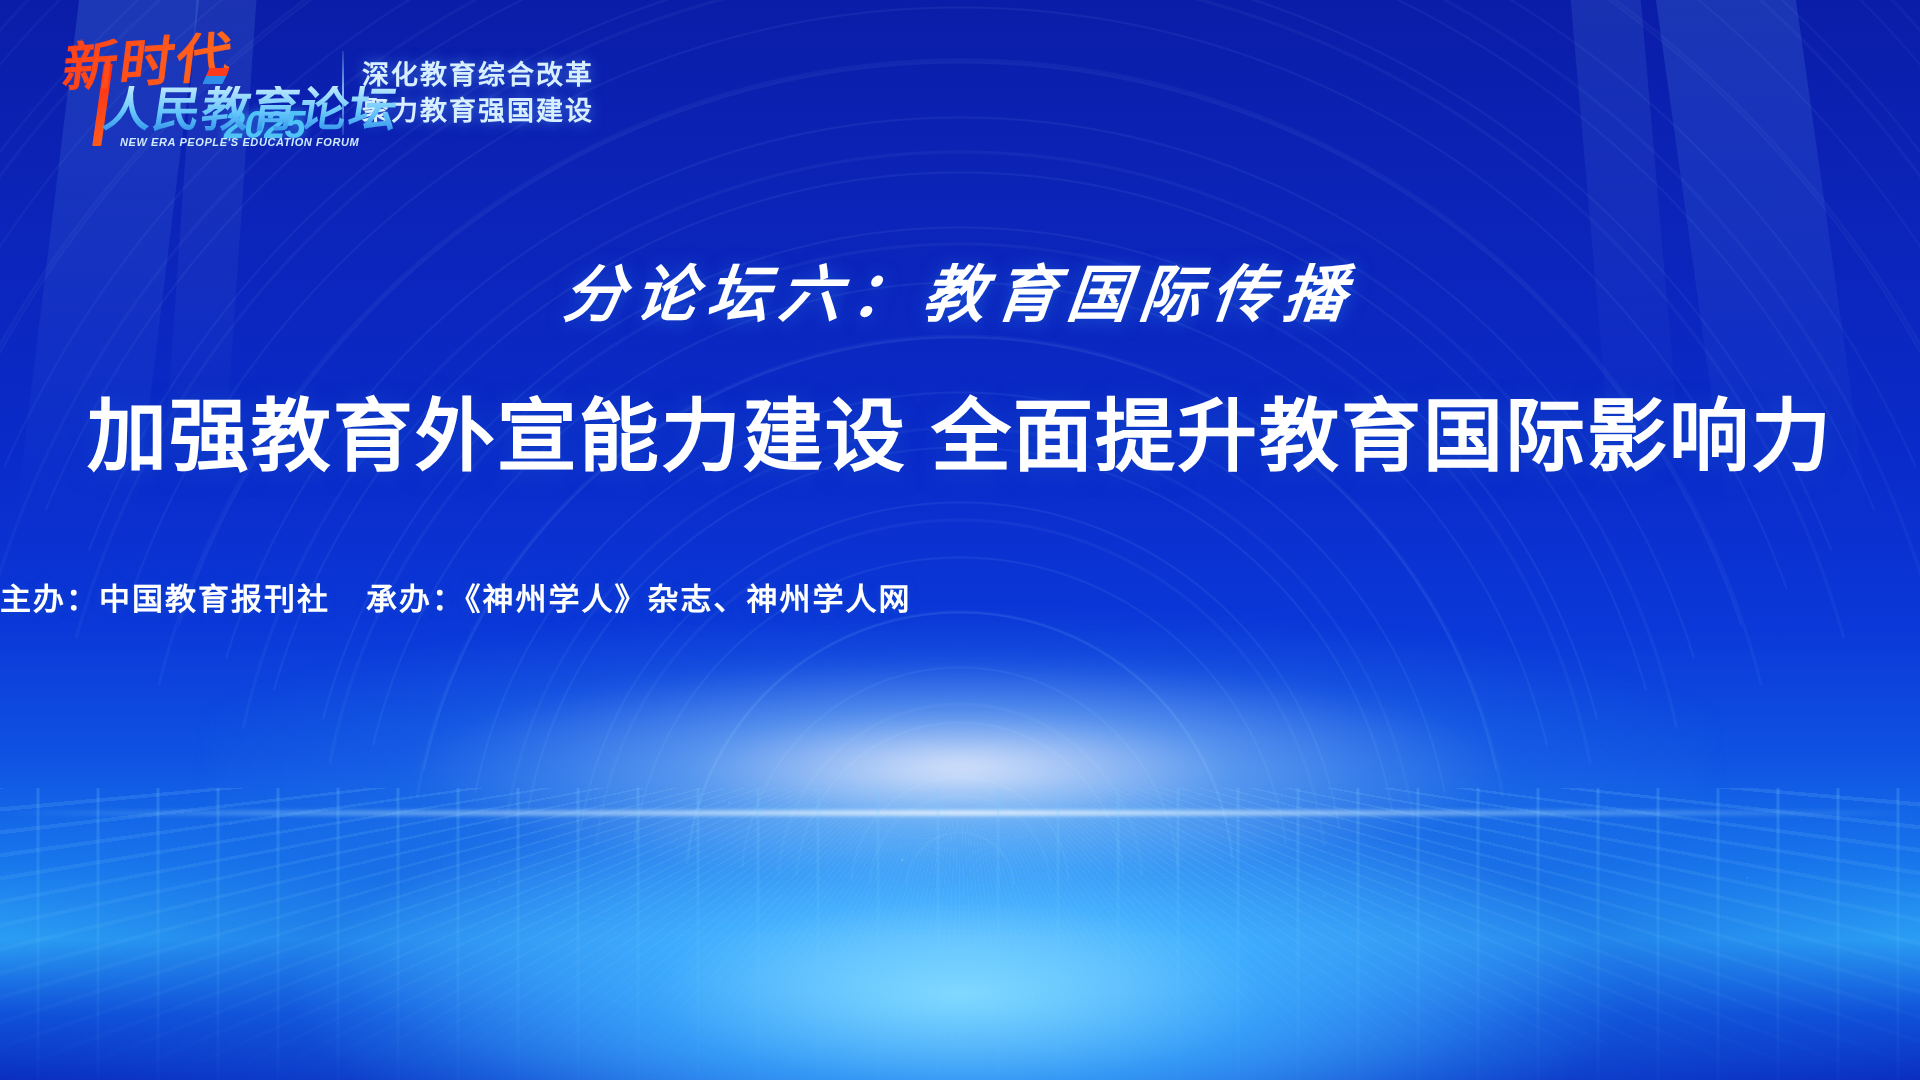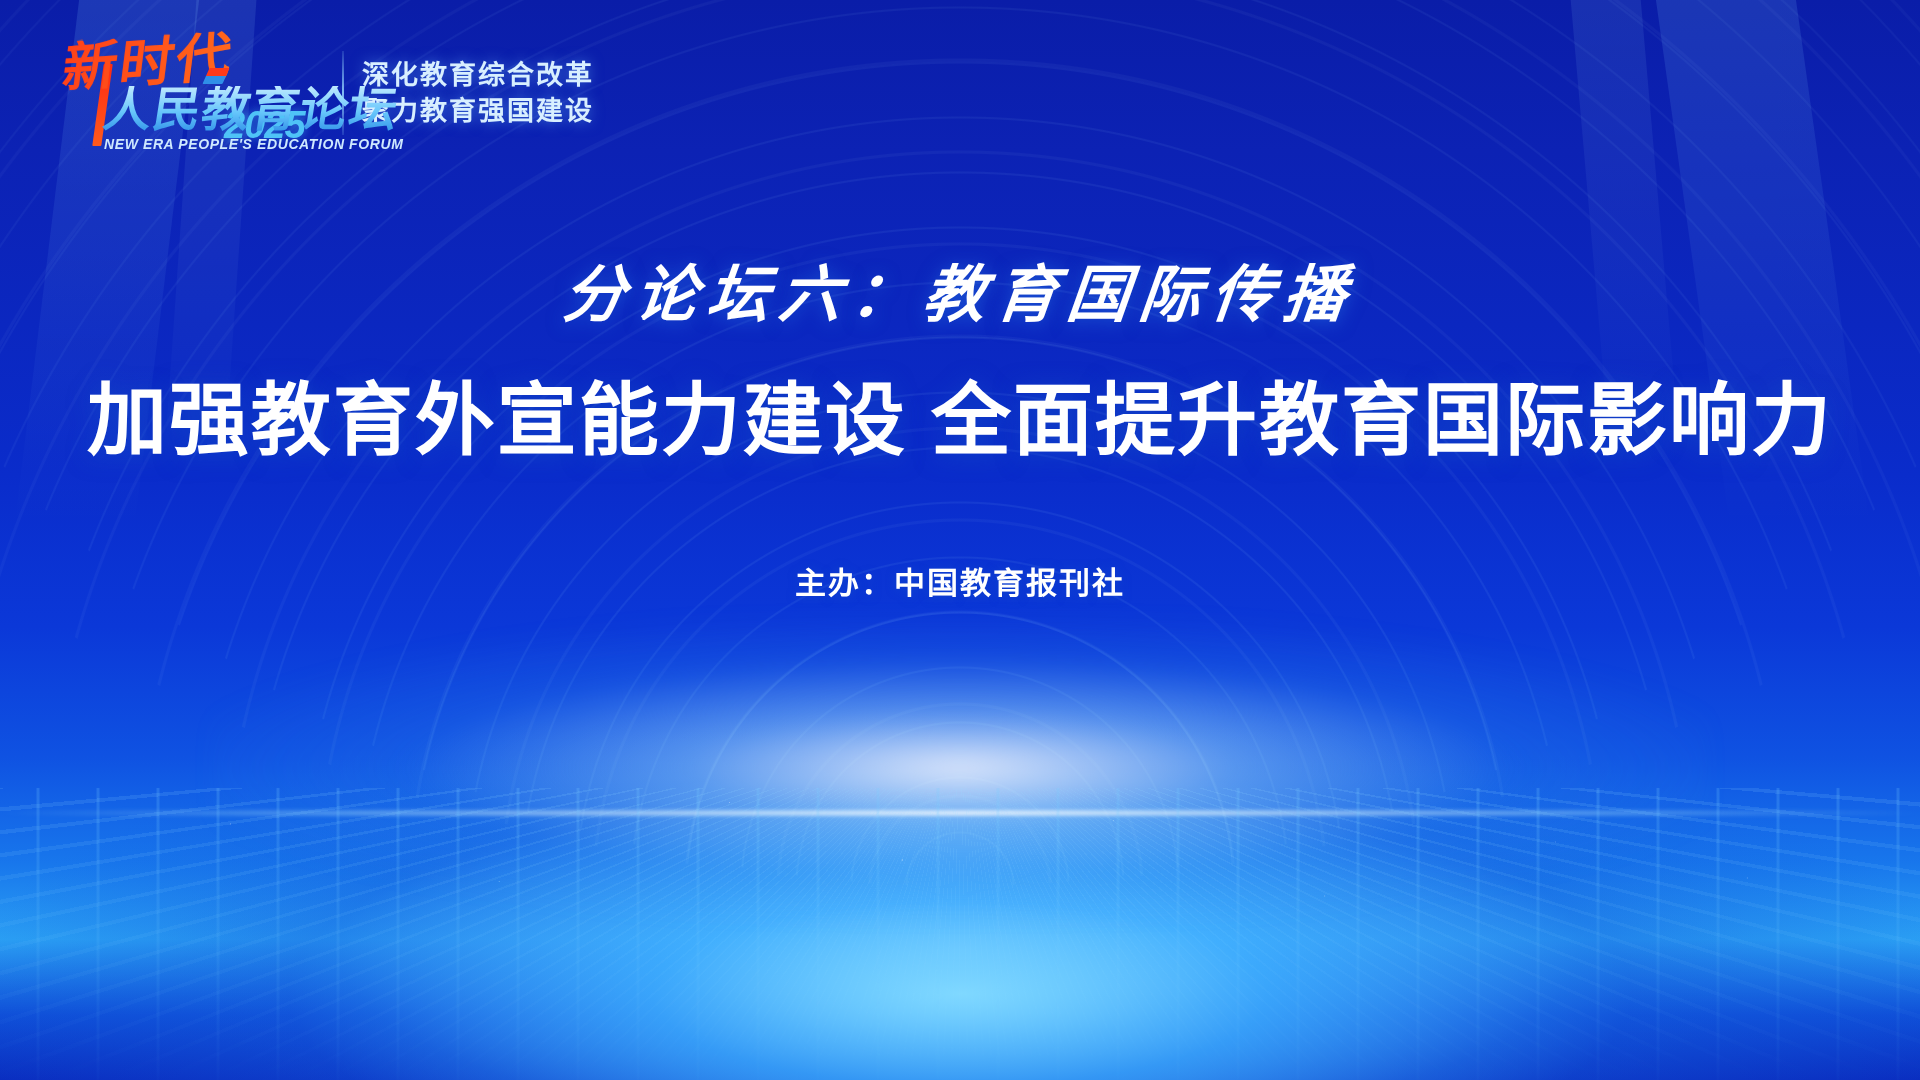--- a/index.html
+++ b/index.html
@@ -220,25 +220,25 @@
   .logo-redbar {
     position: absolute;
     left: 42px; top: 30px;
     width: 9px; height: 82px;
     background: linear-gradient(180deg,#ff2a12,#ff5a1c);
     transform: skewX(-8deg);
     border-radius: 1px;
   }
   .logo-en {
     position: absolute;
-    left: 48px; top: 102px;
+    left: 64px; top: 102px;
     font-family: "Liberation Sans", sans-serif;
     font-style: italic;
     font-weight: 700;
-    font-size: 14px;
+    font-size: 11px;
     letter-spacing: .6px;
     color: #cfe9ff;
     white-space: nowrap;
   }
 
   .logo-divider {
     width: 2px;
     height: 84px;
     background: linear-gradient(180deg, rgba(150,215,255,.15), rgba(150,215,255,.85), rgba(150,215,255,.15));
   }
@@ -272,35 +272,34 @@
     font-style: italic;
     font-size: 62px;
     letter-spacing: 10px;
     color: #ffffff;
     text-shadow: 0 2px 18px rgba(40,120,230,.55);
     white-space: nowrap;
     transform: skewX(-6deg);
   }
 
   #main-heading {
-    margin-top: 42px;
+    margin-top: 58px;
     font-family: "Liberation Sans", "DejaVu Sans", sans-serif;
     font-weight: 700;
     font-size: 80px;
     letter-spacing: 2px;
     line-height: 1.12;
     color: #ffffff;
     text-shadow: 0 3px 22px rgba(20,80,200,.6);
     white-space: nowrap;
   }
 
   #meta {
     margin-top: 92px;
     display: flex;
-    flex-direction: column;
     align-items: center;
     gap: 36px;
   }
   .meta-line {
     font-family: "Liberation Sans", "DejaVu Sans", sans-serif;
     font-weight: 700;
     color: #ffffff;
     letter-spacing: 2px;
     white-space: nowrap;
     text-shadow: 0 1px 10px rgba(20,80,200,.55);
@@ -351,16 +350,17 @@
   </div>
 
   <div id="content">
 
     <div id="session-title">分论坛六：教育国际传播</div>
 
     <div id="main-heading">加强教育外宣能力建设  全面提升教育国际影响力</div>
 
     <div id="meta">
       <div class="meta-line l1">主办：中国教育报刊社</div>
+      <div class="meta-line l2">承办：《神州学人》杂志、神州学人网</div>
     </div>
 
   </div>
 </div>
 
 </body></html>

